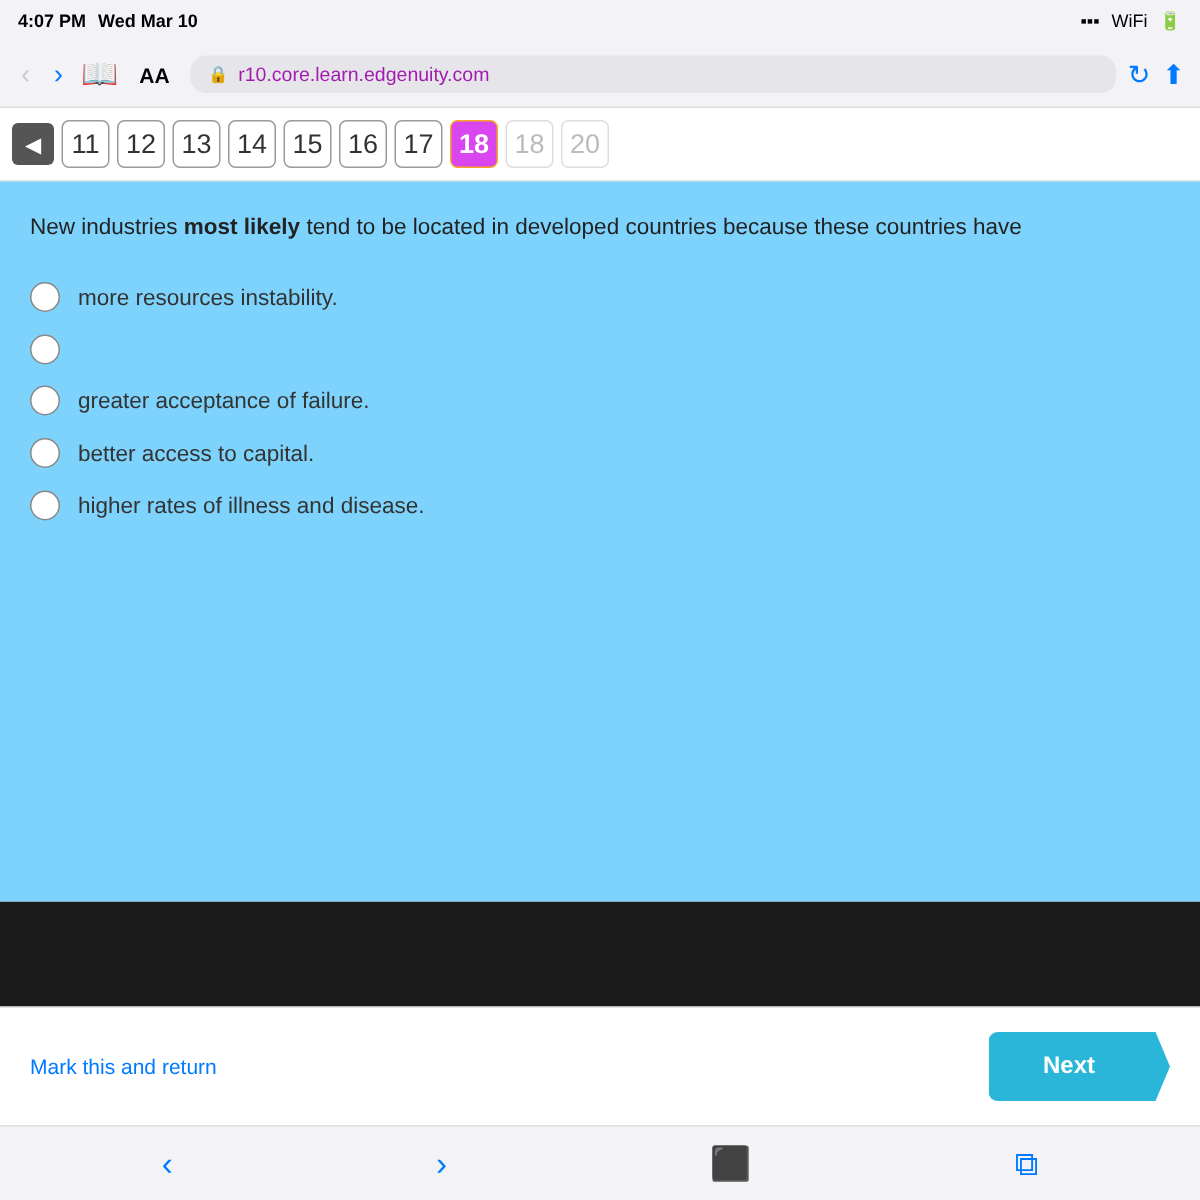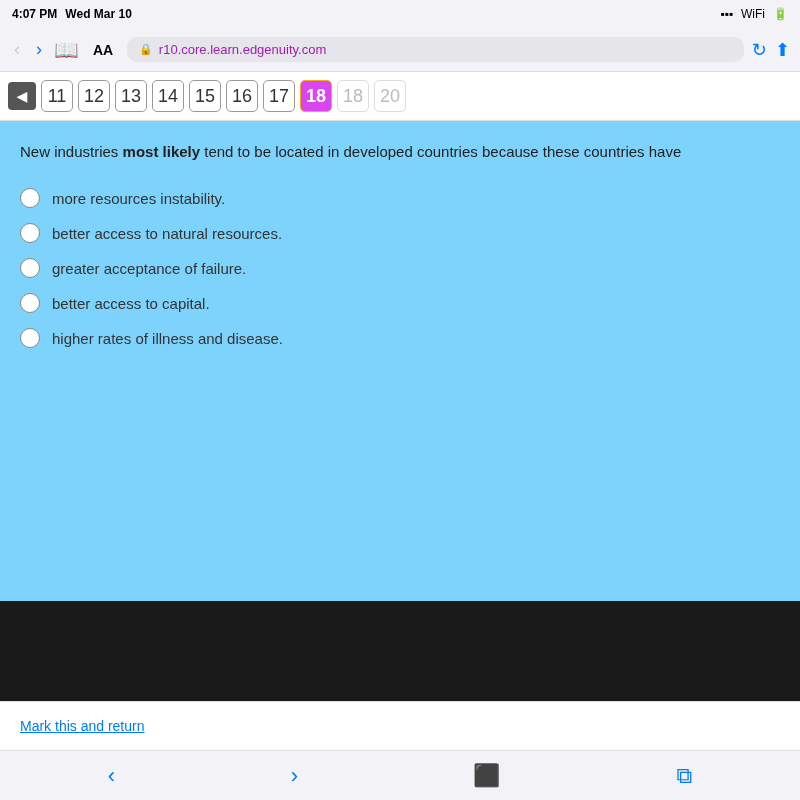--- a/index.html
+++ b/index.html
@@ -235,21 +235,20 @@
       border-top: 1px solid #e0e0e0;
       padding: 16px 20px;
       display: flex;
       align-items: center;
       justify-content: space-between;
     }
 
     .mark-return-link {
       color: #007aff;
       font-size: 14px;
-      text-decoration: underline;
       cursor: pointer;
       background: none;
       border: none;
     }
 
     .next-btn {
       background: #29b6d9;
       color: #fff;
       border: none;
       border-radius: 6px;
@@ -345,21 +344,20 @@
 
       <div class="answer-options">
 
         <div class="answer-option">
           <div class="radio-circle"></div>
           <span class="option-label">more resources instability.</span>
         </div>
 
         <div class="answer-option">
           <div class="radio-circle"></div>
-          <span class="option-label">better access to natural resources.</span>
         </div>
 
         <div class="answer-option">
           <div class="radio-circle"></div>
           <span class="option-label">greater acceptance of failure.</span>
         </div>
 
         <div class="answer-option">
           <div class="radio-circle"></div>
           <span class="option-label">better access to capital.</span>
@@ -370,20 +368,23 @@
           <span class="option-label">higher rates of illness and disease.</span>
         </div>
 
       </div>
     </div>
 
   </div>
 
   <div class="footer">
     <button class="mark-return-link">Mark this and return</button>
+    <button class="next-btn">
+      <span>Next</span>
+    </button>
   </div>
 
   <div class="bottom-bar">
     <button class="bottom-bar-btn">‹</button>
     <button class="bottom-bar-btn">›</button>
     <button class="bottom-bar-btn">⬛</button>
     <button class="bottom-bar-btn">⧉</button>
   </div>
 
 </div>

